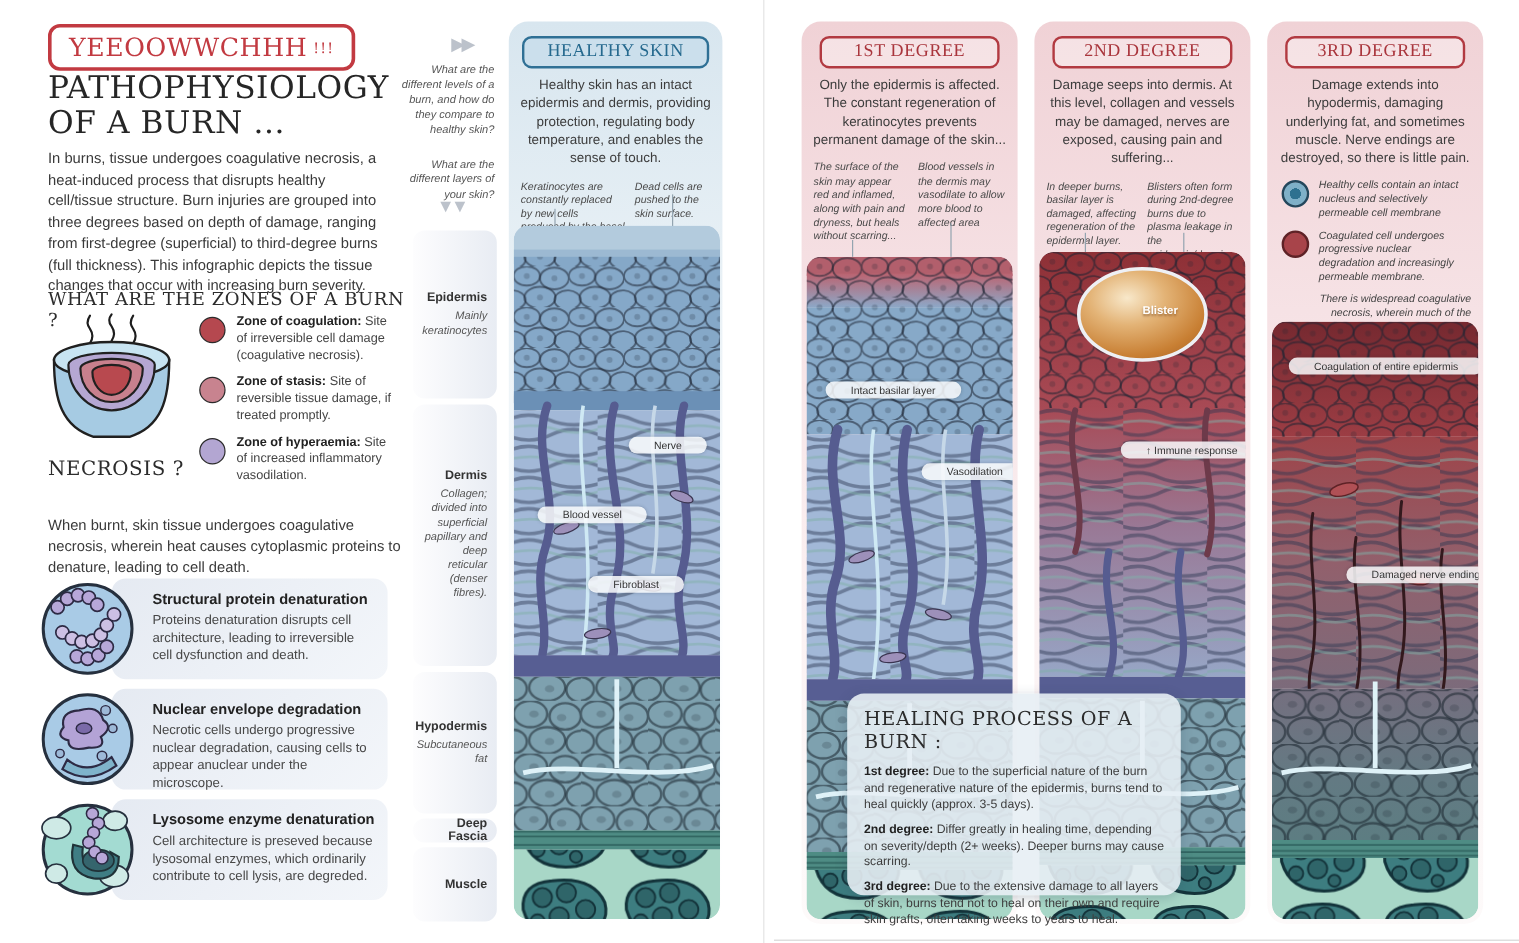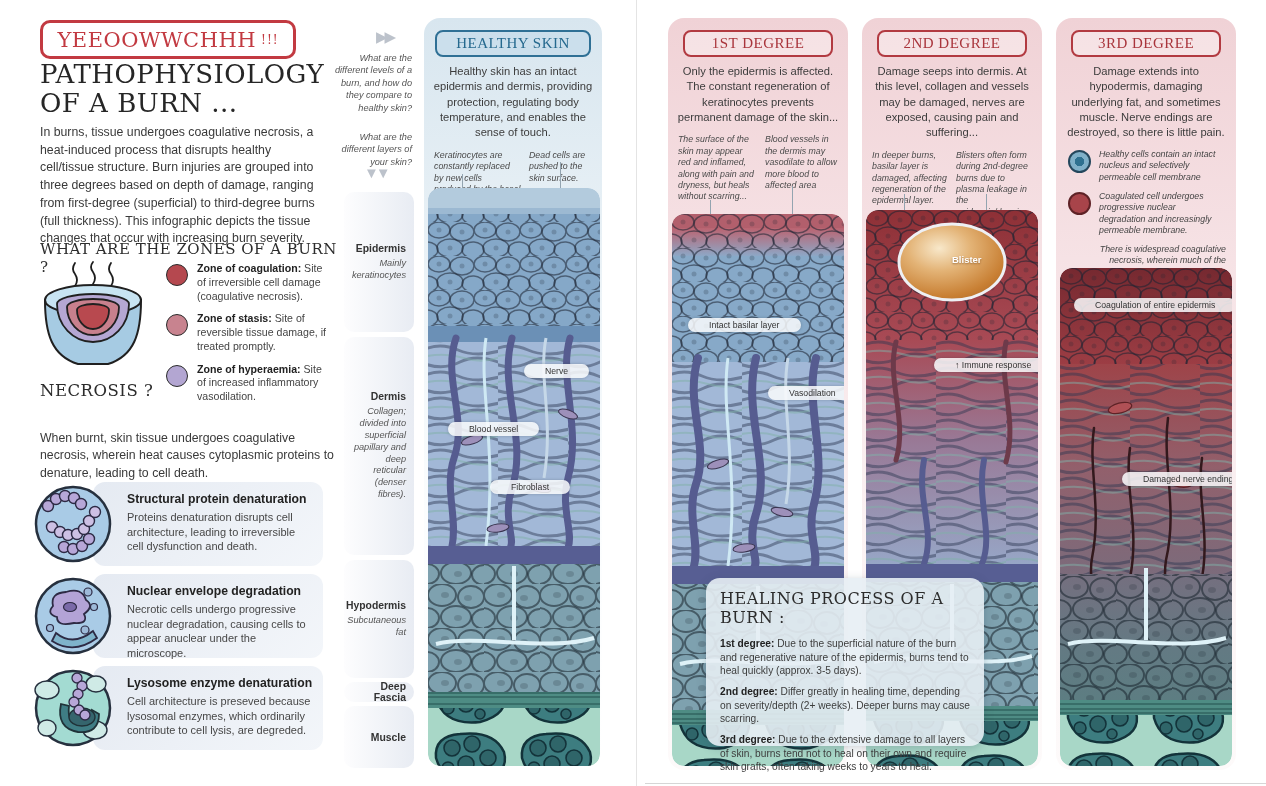--- a/index.html
+++ b/index.html
@@ -454,21 +454,21 @@
           <rect x="0" y="372" width="172" height="124" fill="url(#pFat)"></rect>
           <path d="M86 374 L86 448" fill="none" stroke="#dff2f8" stroke-width="4"></path>
           <path d="M8 452 C50 442 120 460 166 446" fill="none" stroke="#dff2f8" stroke-width="4"></path>
           <rect x="0" y="496" width="172" height="15" fill="#4e8c84"></rect>
           <rect x="0" y="496" width="172" height="15" fill="url(#pFascia)"></rect>
           <rect x="0" y="511" width="172" height="45" fill="#a8d7c7"></rect>
           <rect x="0" y="511" width="172" height="45" fill="url(#pMuscle)"></rect>
         </g>
       </svg>
       <span class="chip-plain" style="left:86px;top:44px">Blister</span>
-      <span class="chip" style="left:68px;top:148px">↑ Immune response</span>
+      <span class="chip" style="left:68px;top:158px">↑ Immune response</span>
     </div>
   </div>
 
   <div class="abs panel degree-panel" id="d3-panel">
     <div class="panel-header ph-red quirky">3RD DEGREE</div>
     <p class="panel-intro">Damage extends into hypodermis, damaging underlying fat, and sometimes muscle. Nerve endings are destroyed, so there is little pain.</p>
 
     <div class="legend-row">
       <span class="legend-dot" id="legend-dot-healthy"></span>
       <p>Healthy cells contain an intact nucleus and selectively permeable cell membrane</p>

